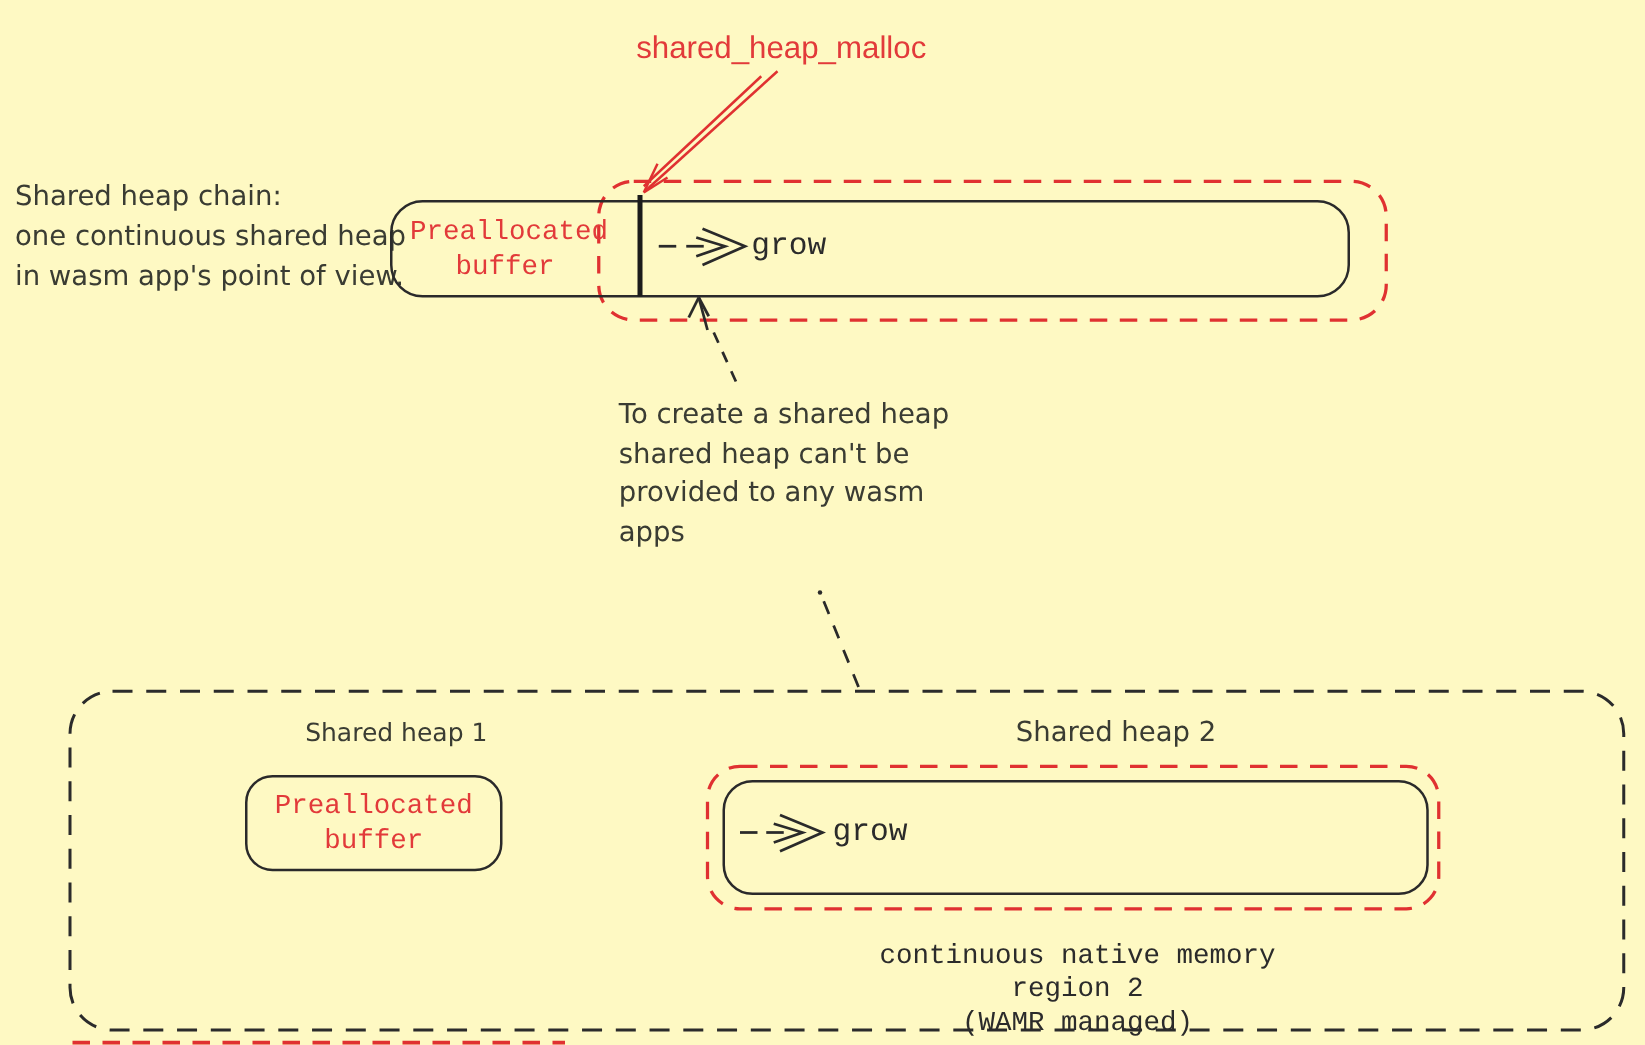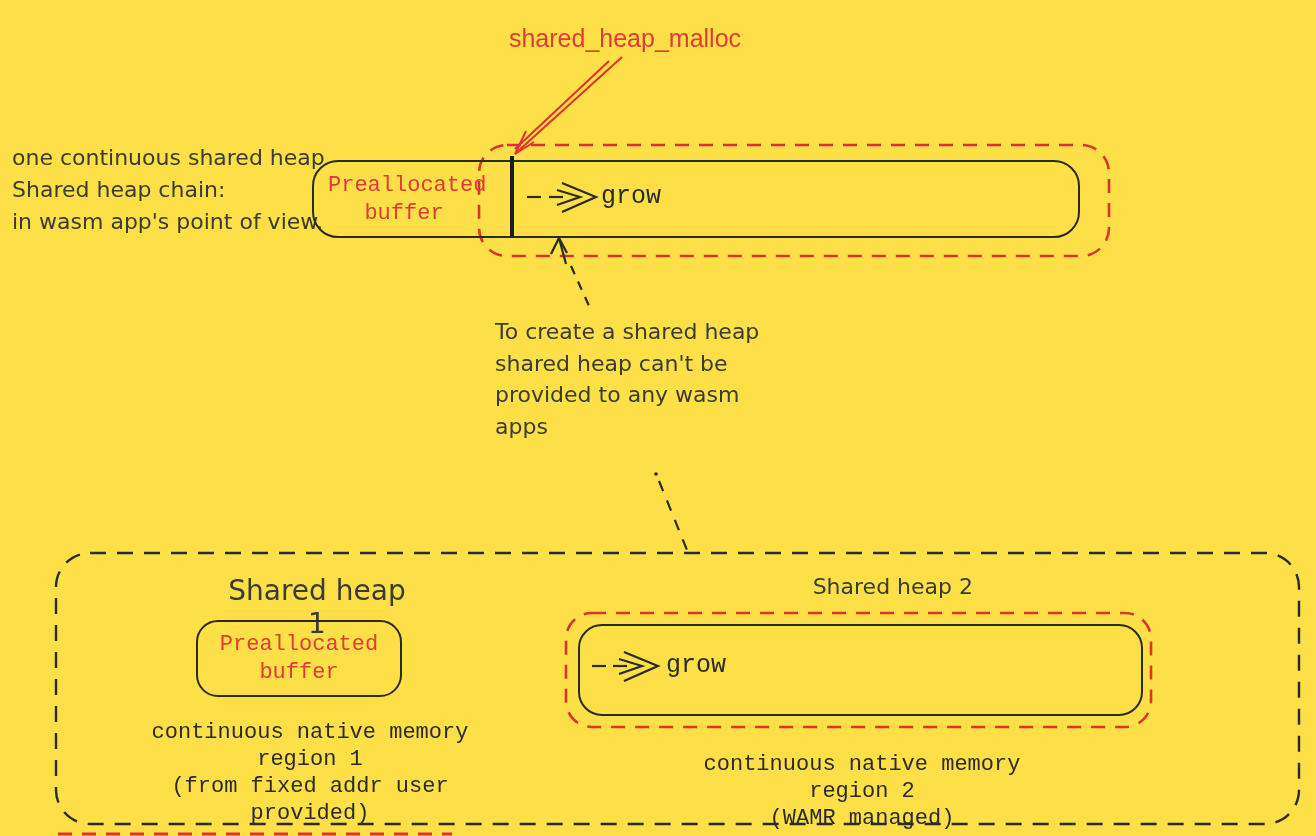--- a/index.html
+++ b/index.html
@@ -1,20 +1,20 @@
 <!DOCTYPE html>
 <html><head>
 <meta charset="utf-8">
 <style>
   html, body { margin: 0; padding: 0; }
   .canvas {
     position: relative;
     width: 1316px;
     height: 836px;
-    background: #fde047;
+    background: #fef9c3;
     overflow: hidden;
     font-family: "DejaVu Sans", sans-serif;
   }
   .abs { position: absolute; }
   .hand { font-family: "DejaVu Sans", sans-serif; color: #3A3C33; }
   .arial { font-family: Liberation Mono, monospace; color: #2B2B2B; }
   .red-text { color: #E23A3A; }
 
   .malloc-label {
     left: 455px; top: 24px; width: 340px;
@@ -46,21 +46,21 @@
     font-size: 25px;
   }
 
   .note-text {
     left: 495px; top: 316px; width: 322px;
     font-size: 22px; line-height: 31.5px;
   }
 
   .heap1-title {
     left: 217px; top: 574px; width: 200px;
-    text-align: center; font-size: 28px;
+    text-align: center; font-size: 20px;
   }
   .heap1-rect {
     left: 196px; top: 620px; width: 202px; height: 73px;
     border: 2.2px solid #2A2A2A; border-radius: 22px;
     display: flex; flex-direction: column; justify-content: center;
   }
   .heap1-rect .line { text-align: center; font-size: 22px; line-height: 28px; }
   .caption1 {
     left: 135px; top: 719px; width: 350px;
     text-align: center; font-size: 22px; line-height: 27px;
@@ -133,22 +133,22 @@
       <polyline points="624,652 658,666 624,681"></polyline>
       <polyline points="619,659 642,666 619,674"></polyline>
     </g>
 
     <line x1="58" y1="834" x2="452" y2="834" stroke="#E03131" stroke-width="3" stroke-dasharray="14 10"></line>
   </svg>
 
   <div class="abs malloc-label">shared_heap_malloc</div>
 
   <div class="abs intro-text hand">
+    <div>Shared heap chain:</div>
     <div>one continuous shared heap</div>
-    <div>Shared heap chain:</div>
     <div>in wasm app's point of view.</div>
   </div>
 
   <div class="abs main-heap-rect"></div>
 
   <div class="abs prealloc-top arial red-text">
     <div>Preallocated</div>
     <div>buffer</div>
   </div>
 
@@ -161,24 +161,20 @@
     <div>shared heap can't be</div>
     <div>provided to any wasm</div>
     <div>apps</div>
   </div>
 
   <div class="abs heap1-title hand">Shared heap 1</div>
   <div class="abs heap1-rect">
     <div class="line arial red-text">Preallocated</div>
     <div class="line arial red-text">buffer</div>
   </div>
-  <div class="abs caption1 arial">
-    <div>continuous native memory region 1</div>
-    <div>(from fixed addr user provided)</div>
-  </div>
 
   <div class="abs heap2-title hand">Shared heap 2</div>
   <div class="abs heap2-rect"></div>
   <div class="abs grow-label-bottom arial">grow</div>
   <div class="abs caption2 arial">
     <div>continuous native memory region 2</div>
     <div>(WAMR managed)</div>
   </div>
 
 </div>

